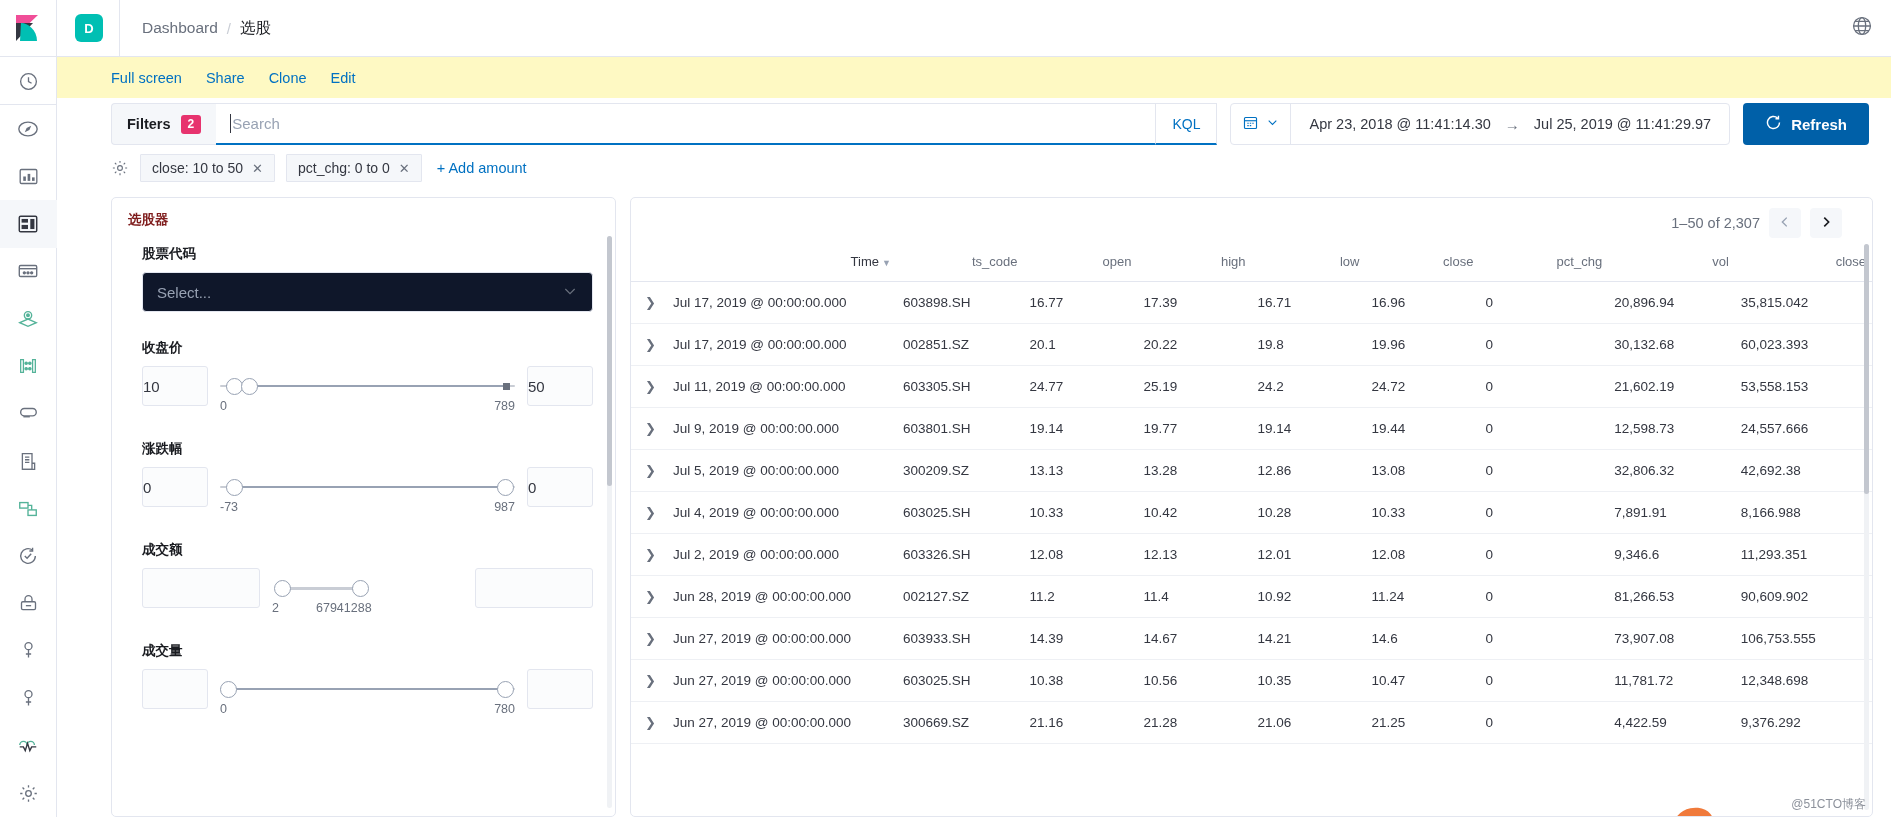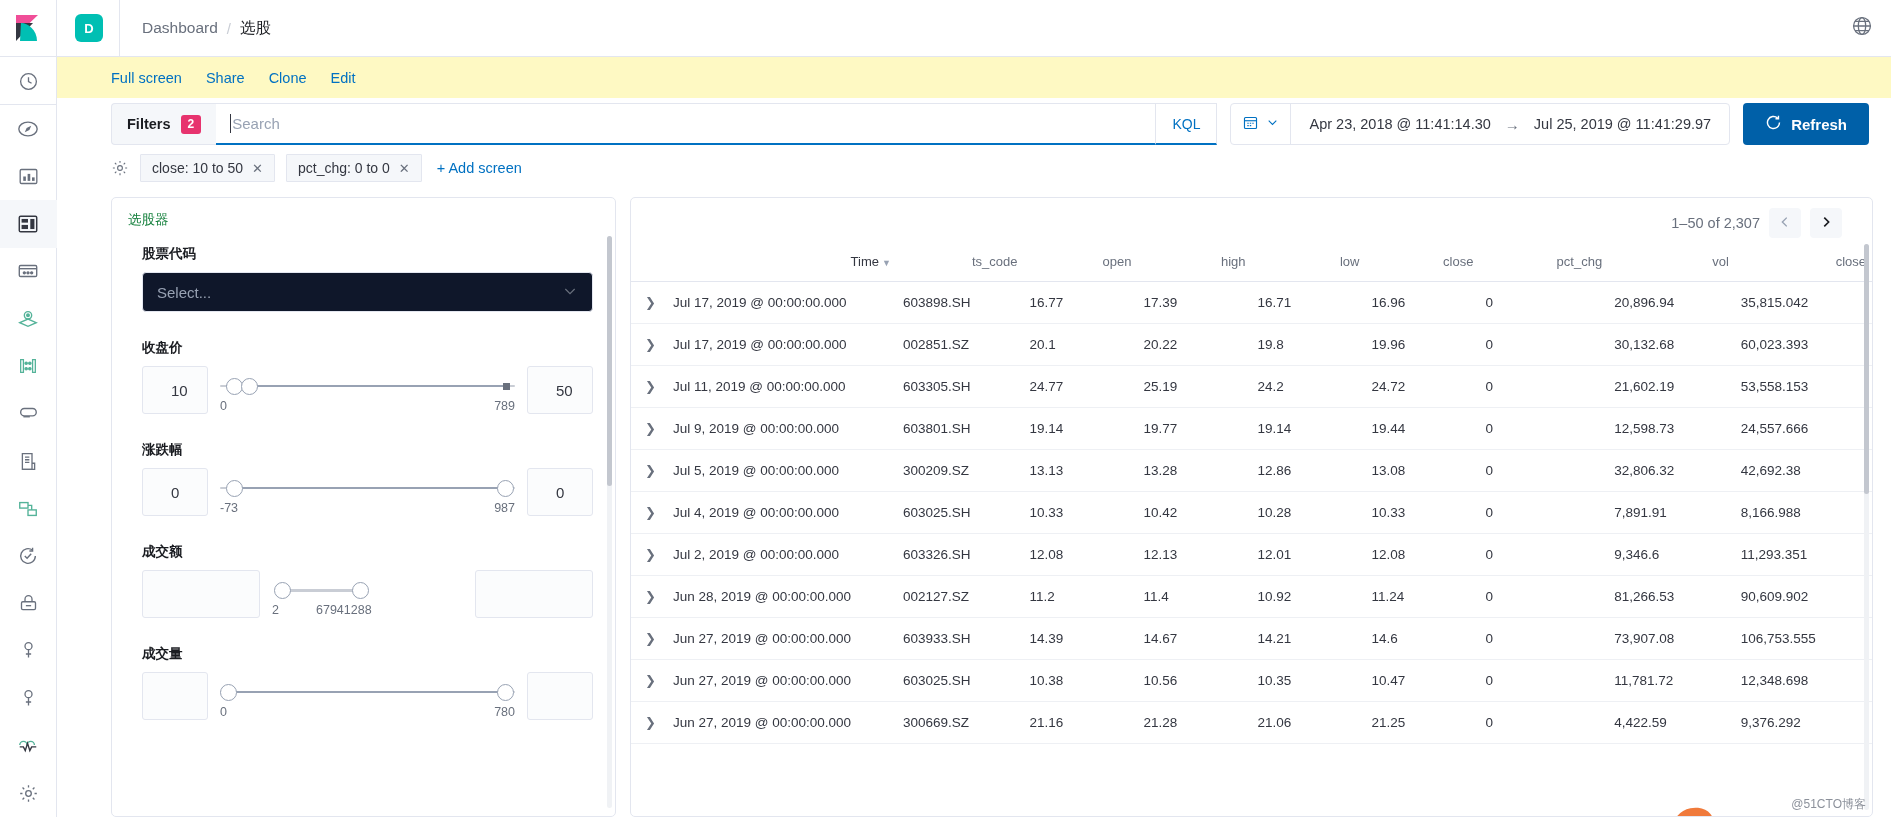--- a/index.html
+++ b/index.html
@@ -158,21 +158,21 @@
     flex: 1; display: flex; gap: 14px;
     padding: 4px 18px 0 54px;
     min-height: 0;
   }
   .panel {
     border: 1px solid #e3e6ef; border-radius: 5px;
     background: #fff; position: relative;
     overflow: hidden;
   }
   .panel-title {
-    font-size: 13.5px; font-weight: 400; color: #15803d;
+    font-size: 13.5px; font-weight: 700; color: #7f1d1d;
     padding: 13px 0 0 16px;
   }
 
   
   .panel-left { width: 505px; flex: 0 0 505px; }
   .screener { padding: 16px 22px 0 30px; }
   .field-label {
     font-size: 13.5px; font-weight: 700; color: #1a1c21;
     margin-bottom: 9px;
   }
@@ -182,25 +182,25 @@
     display: flex; align-items: center; justify-content: space-between;
     padding: 0 14px;
     font-size: 15px; color: #98a2b3;
   }
   .chev { color: #69707d; }
   .range-group { margin-top: 27px; }
   .range-row {
     display: flex; align-items: flex-start; gap: 12px; margin-top: 6px;
   }
   .num-input {
-    width: 66px; height: 48px;
+    width: 66px; height: 40px;
     border: 1px solid #e3e6ef; border-radius: 3px;
     background: #fbfcfd;
     display: flex; align-items: center;
-    padding: 0 28px; font-size: 15px; color: #343741;
+    padding: 0 0; font-size: 15px; color: #343741;
     flex: 0 0 66px;
   }
   .slider-area { flex: 1; min-width: 0; padding-top: 8px; position: relative; }
   .track {
     position: relative; height: 24px;
   }
   .track-line {
     position: absolute; top: 11px; left: 0; right: 0;
     height: 2px; background: #c9cdd5; border-radius: 1px;
   }
@@ -529,21 +529,21 @@
         </svg>
       </span>
       <div class="pill">
         <span>close: 10 to 50</span>
         <span class="pill-x">✕</span>
       </div>
       <div class="pill">
         <span>pct_chg: 0 to 0</span>
         <span class="pill-x">✕</span>
       </div>
-      <span class="addfilter">+ Add screen</span>
+      <span class="addfilter">+ Add amount</span>
     </div>
 
     <div class="panels">
 
       <section class="panel panel-left">
         <div class="panel-title">选股器</div>
         <div class="screener">
 
           <div>
             <div class="field-label">股票代码</div>

